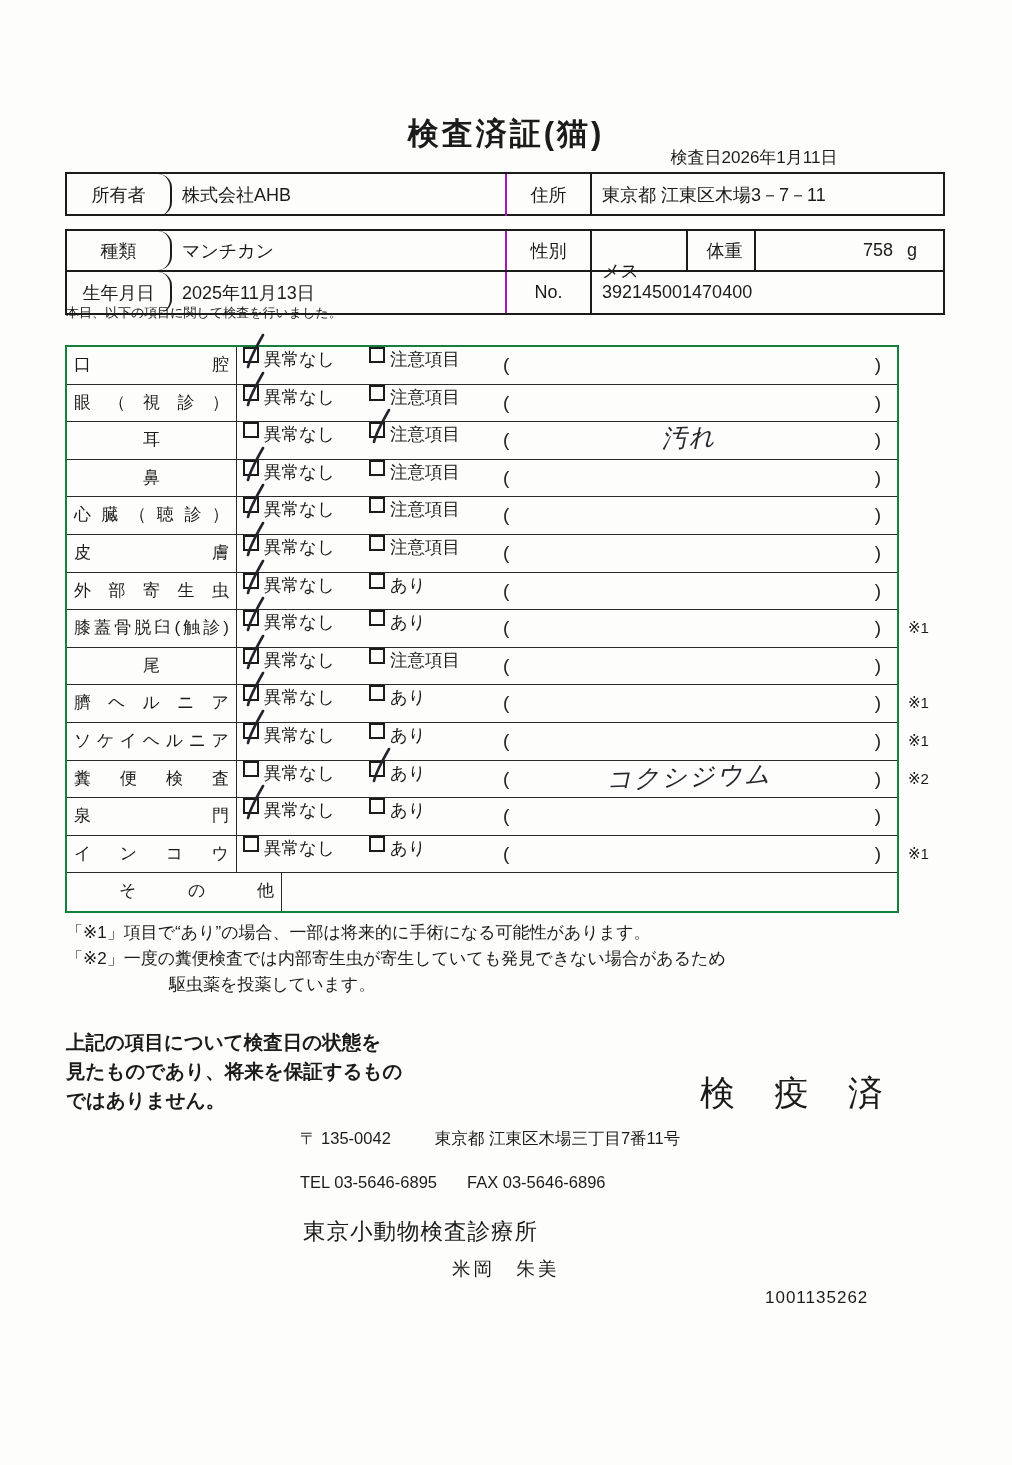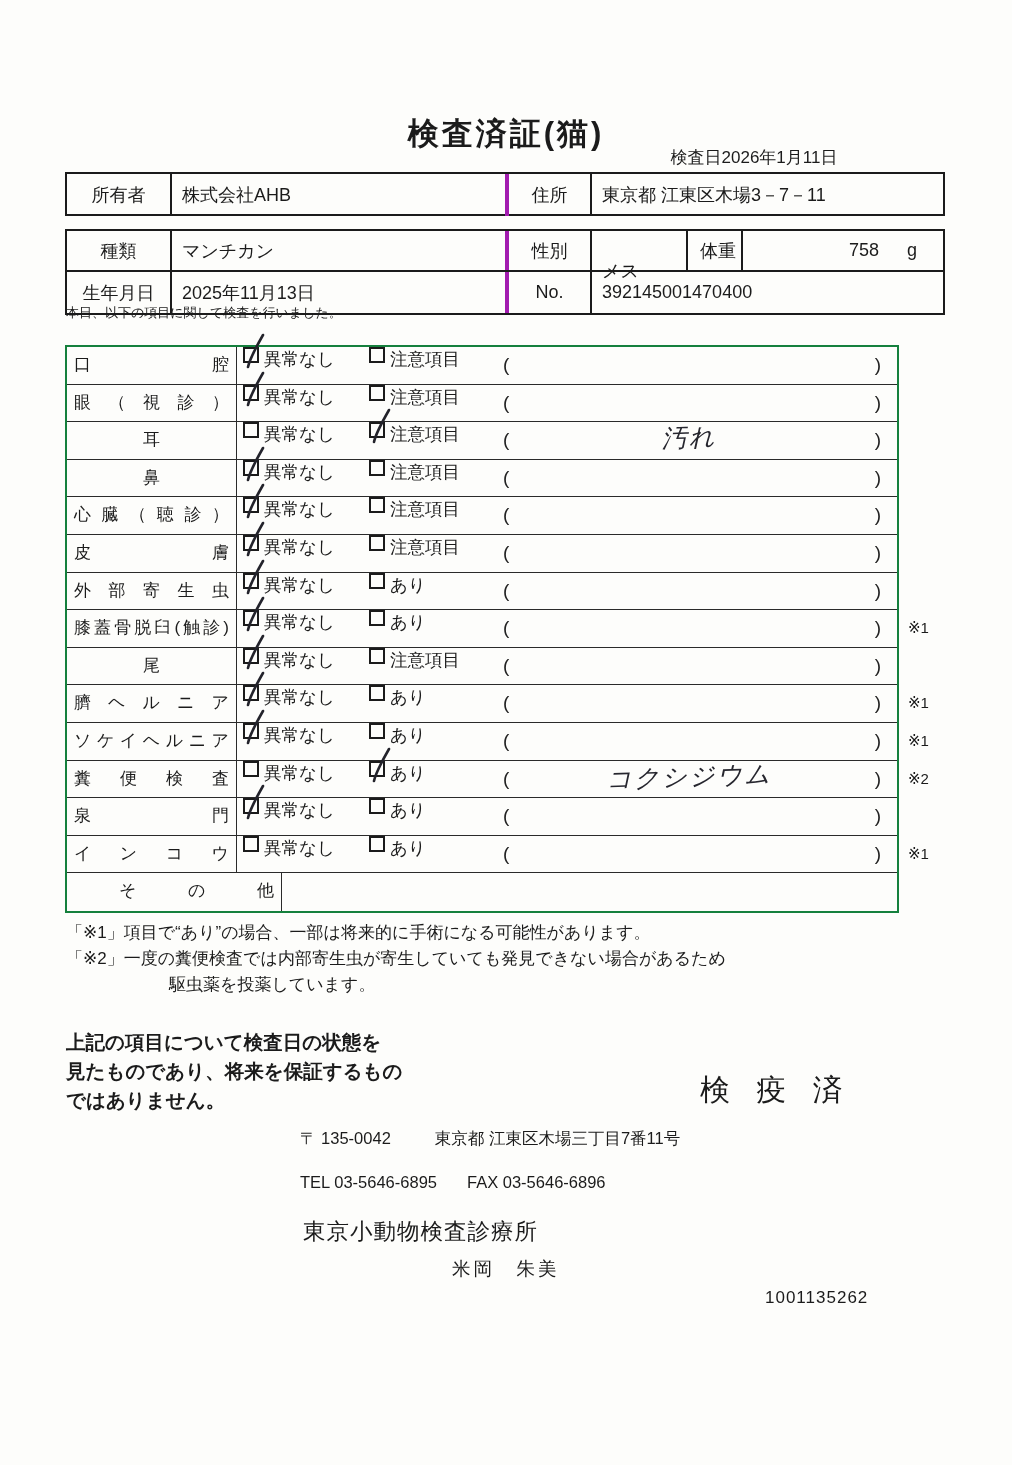--- a/index.html
+++ b/index.html
@@ -20,26 +20,26 @@
   
   .info-table { position:absolute; left:65px; width:880px; border:2px solid #1b1b1b; background:#fdfdfb; }
   .info-a { top:172px; height:44px; }
   .info-b { top:229px; height:86px; }
   .info-row { display:flex; height:42px; align-items:stretch; }
   .info-b .info-row { height:41px; }
   .info-b .info-row.first { border-bottom:2px solid #1b1b1b; }
   .cell { display:flex; align-items:center; font-size:18px; }
   .cell.lab { justify-content:center; }
   .cell.val { padding-left:10px; }
-  .w-lab1 { width:105px; border-right:2px solid #1b1b1b; }
+  .w-lab1 { width:105px; border-right:2px solid #1b1b1b;border-radius:14px; }
   .w-val1 { width:333px; }
-  .w-lab2 { width:87px; border-left:4px solid #a21caf; border-right:2px solid #1b1b1b; }
+  .w-lab2 { width:87px; border-left:2px solid #a21caf; border-right:2px solid #1b1b1b; }
   .w-sex  { width:94px;margin-top:40px; }
-  .w-wlab { width:57px; border-left:2px solid #1b1b1b; border-right:2px solid #1b1b1b;padding-left:7px; }
-  .w-wval { flex:1; justify-content:flex-end; padding-right:26px; gap:28px; }
+  .w-wlab { width:70px; border-left:2px solid #1b1b1b; border-right:2px solid #1b1b1b;padding-left:7px; }
+  .w-wval { flex:1; justify-content:flex-end; padding-right:26px; gap:14px; }
   .w-rest { flex:1; }
   .intro { position:absolute; top:304px; left:66px; font-size:13px; font-weight:400; }
   
   .exam-table {
     position:absolute; top:345px; left:65px; width:834px;
     border:2px solid #15803d; background:#fdfdfb;
   }
   .exam-row { display:flex; height:37.6px; border-bottom:1.5px solid #2a2a2a; position:relative; }
   .exam-row:last-child { border-bottom:none;margin-left:45px; }
   .exam-label {
@@ -61,21 +61,21 @@
   .exam-note {
     position:absolute; left:280px; right:36px; top:-6px; text-align:center;
     font-size:25px; font-style:italic; font-weight:500; color:#26262e;
     transform:rotate(-2deg); line-height:42px; letter-spacing:2px; white-space:nowrap;
   }
   .ref-mark { position:absolute; right:-44px; top:0; width:42px; line-height:36px; font-size:15px; padding-left:9px; }
   
   .footnotes { position:absolute; top:920px; left:66px; font-size:17px; line-height:26px; font-weight:500; }
   .footnote-line.indent { padding-left:103px; }
   .disclaimer { position:absolute; top:1028px; left:66px; font-size:19.5px; line-height:29px; font-weight:600; }
-  .stamp { position:absolute; top:1070px; left:700px; font-size:30px; letter-spacing:9px; font-weight:500; }
+  .stamp { position:absolute; top:1070px; left:700px; font-size:35px; letter-spacing:9px; font-weight:500;font-family:Liberation Mono, monospace; }
   .postal-line { position:absolute; top:1128px; left:300px; font-size:16.5px; display:flex; gap:44px; font-weight:500; }
   .tel-line { position:absolute; top:1173px; left:300px; font-size:16.5px; display:flex; gap:30px; font-weight:500; }
   .clinic-name { position:absolute; top:1216px; left:303px; font-size:22.5px; letter-spacing:1px; font-weight:500; }
   .vet-name { position:absolute; top:1256px; left:452px; font-size:18.5px; letter-spacing:3px; font-weight:500; }
   .serial { position:absolute; top:1288px; left:765px; font-size:17px; letter-spacing:1px; }
 </style>
 </head>
 <body>
 
 <div class="page">

